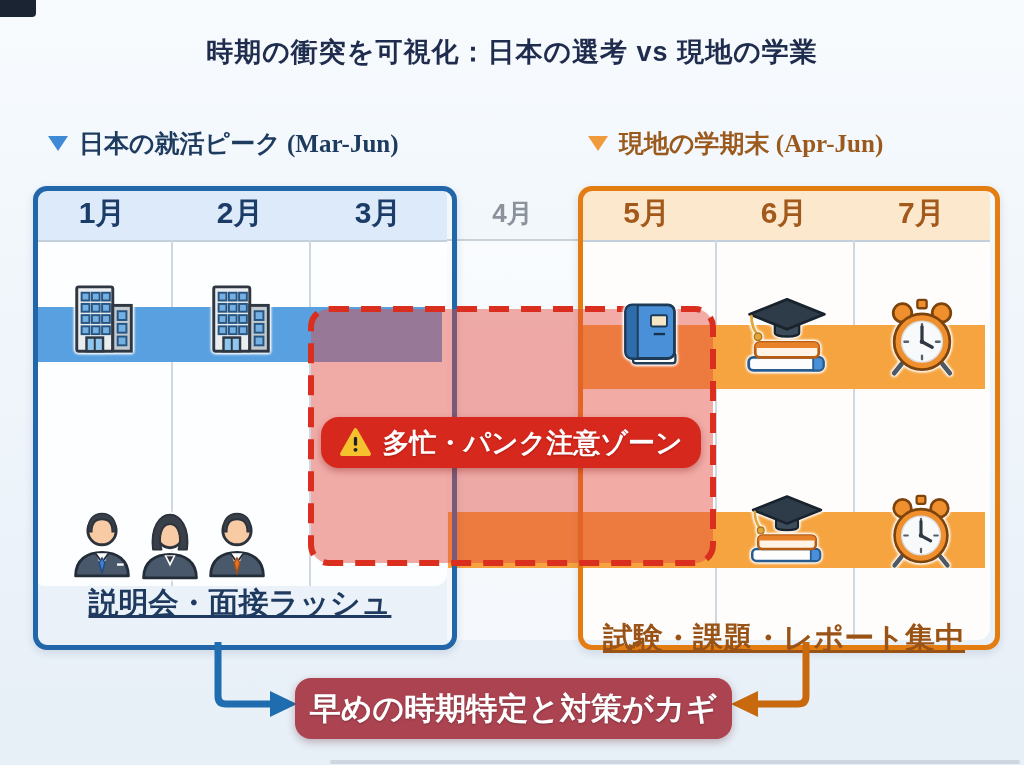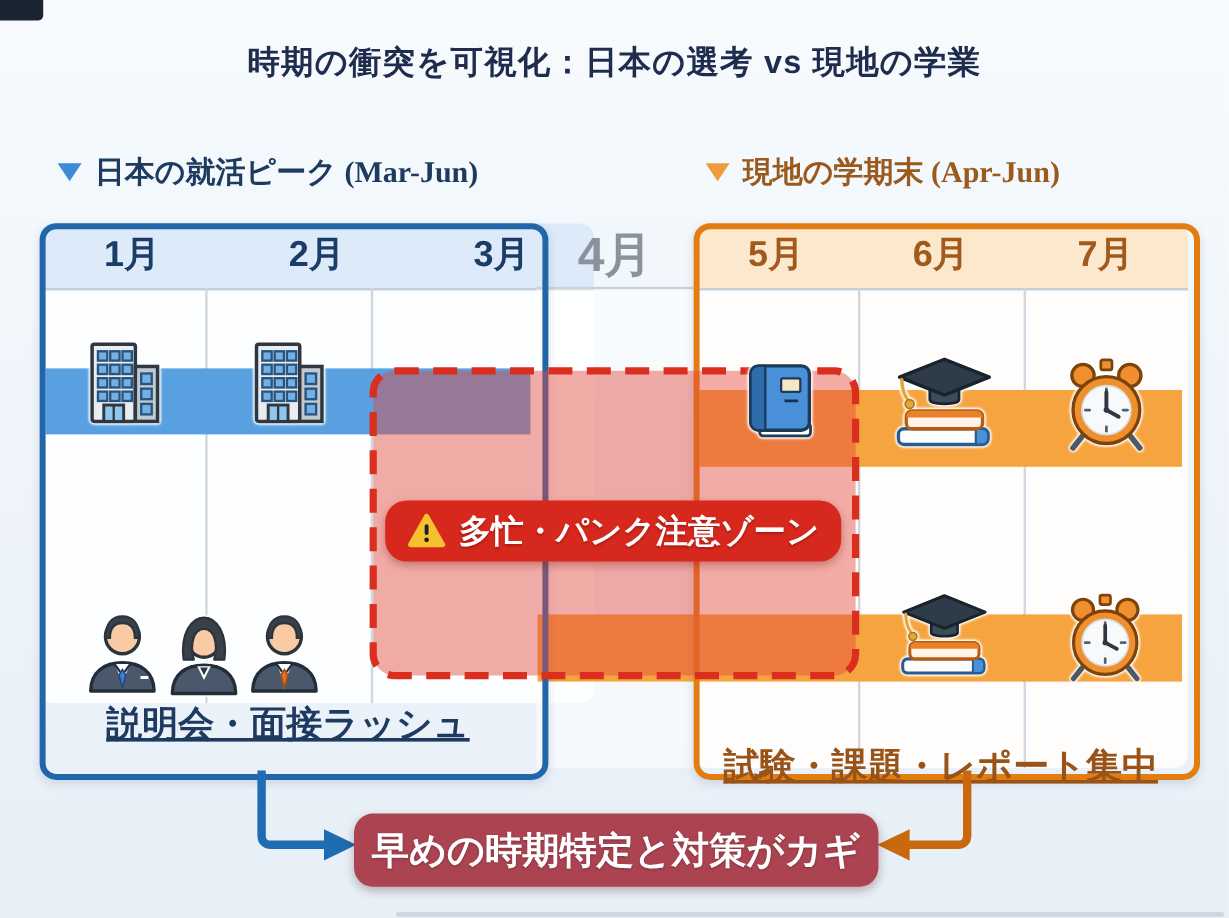--- a/index.html
+++ b/index.html
@@ -31,21 +31,21 @@
   .gridline{position:absolute;top:54px;bottom:0;width:2px;background:#cfd8e0;}
 
   .band{z-index:2;}
   .band.blue{background:#58a0e0;}
   .band.orange{background:#f6a43f;}
 
   .box-border{border-radius:14px;z-index:3;pointer-events:none;box-shadow:0 3px 8px rgba(30,60,100,0.14);}
   .box-border.japan{border:5px solid #2066a8;}
   .box-border.local{border:5px solid #e37d12;}
 
-  .gap-month{line-height:54px;text-align:center;font-size:40px;font-weight:800;color:#8b929b;}
+  .gap-month{line-height:54px;text-align:center;font-size:26px;font-weight:800;color:#8b929b;}
 
   .icon{z-index:3;line-height:0;}
   .icon.top{z-index:5;}
   .sticker{filter:drop-shadow(0 0 1px #fff) drop-shadow(0 0 1px #fff) drop-shadow(0 0 1px #fff);}
 
   .zone{z-index:4;line-height:0;}
   .pill{
     z-index:5;display:flex;align-items:center;justify-content:center;gap:10px;
     background:#d7281d;border-radius:14px;box-shadow:0 3px 7px rgba(120,10,5,0.35);
   }
@@ -175,21 +175,21 @@
 
   <div class="abs legend japan" style="left:48px;">
     <span class="tri"></span>
     <span class="lbl">日本の就活ピーク (Mar-Jun)</span>
   </div>
   <div class="abs legend local" style="left:588px;">
     <span class="tri"></span>
     <span class="lbl">現地の学期末 (Apr-Jun)</span>
   </div>
 
-  <div class="abs box-bg japan" style="left:33px;top:186px;width:414px;height:400px;padding-left:48px;">
+  <div class="abs box-bg japan" style="left:33px;top:186px;width:414px;height:400px;">
     <div class="box-head">
       <div class="mcell">1月</div>
       <div class="mcell">2月</div>
       <div class="mcell">3月</div>
     </div>
     <div class="gridline" style="left:138px;"></div>
     <div class="gridline" style="left:276px;"></div>
   </div>
 
   <div class="abs" style="left:447px;top:240px;width:131px;height:400px;background:rgba(255,255,255,0.5);"></div>

